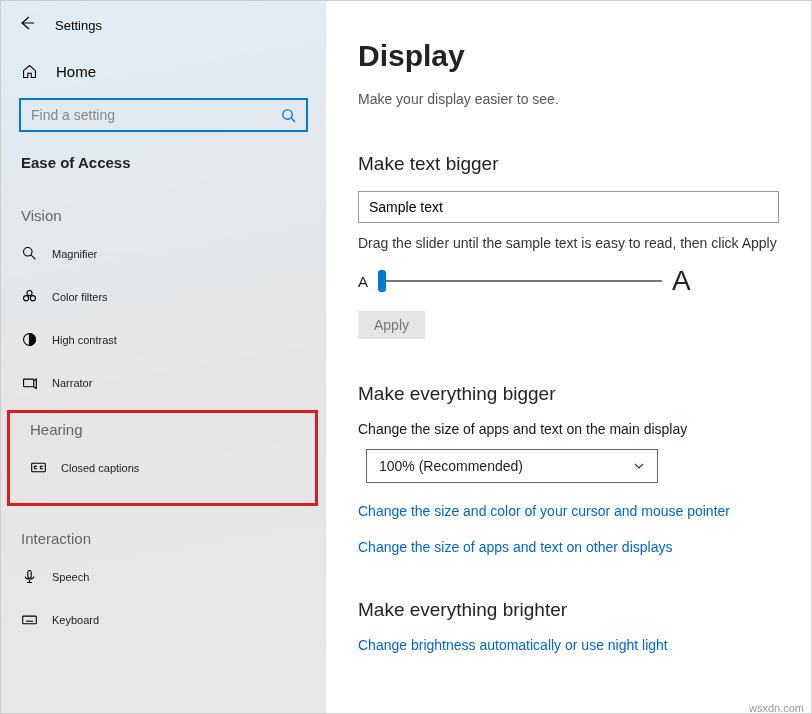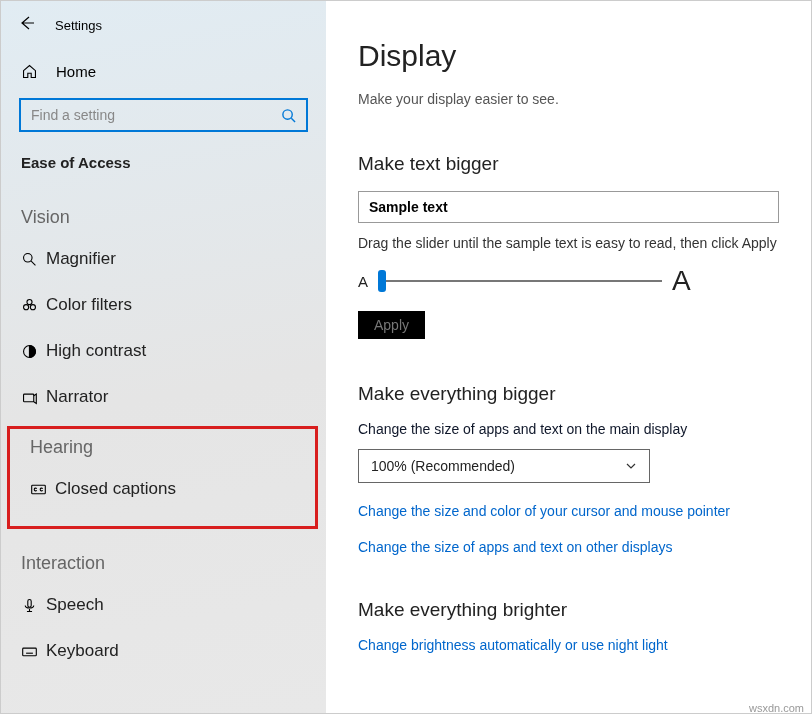--- a/index.html
+++ b/index.html
@@ -8,40 +8,40 @@
 .sidebar-header { display: flex; align-items: center; padding: 14px 18px 18px 18px; gap: 20px; }
 .back-icon svg { width: 16px; height: 16px; }
 .header-title { font-size: 13px; color: #000; }
 .home-row { display: flex; align-items: center; gap: 18px; padding: 10px 20px 18px 20px; font-size: 15px; }
 .home-row svg { width: 17px; height: 17px; }
 .search-box { margin: 0 18px 22px 18px; border: 2px solid #0078d7; height: 34px; display: flex; align-items: center; padding: 0 10px; background: transparent; }
 .search-box input { flex: 1; border: none; outline: none; background: transparent; font-size: 14px; color: #666; }
 .search-box input::placeholder { color: #888; }
 .search-box svg { width: 15px; height: 15px; stroke: #0078d7; }
 .group-title { padding: 0 20px 18px 20px; font-size: 15px; font-weight: 600; color: #222; }
-.section-label { padding: 18px 20px 8px 20px; font-size: 18px; color: #666; }
-.nav-item { display: flex; align-items: center; gap: 8px; padding: 13px 20px; font-size: 17px; color: #222; cursor: pointer; }
+.section-label { padding: 18px 20px 8px 20px; font-size: 15px; color: #666; }
+.nav-item { display: flex; align-items: center; gap: 14px; padding: 13px 20px; font-size: 11px; color: #222; cursor: pointer; }
 .nav-item svg { width: 17px; height: 17px; flex-shrink: 0; }
 .highlight-box { border: 3px solid #d81e1e; margin: 6px 8px 6px 6px; padding-bottom: 14px; }
 .highlight-box .section-label { padding-top: 8px; }
 .main { flex: 1; height: 100%; padding: 38px 32px 20px 32px; overflow-y: auto; color: #222; }
-.page-title { font-size: 30px; font-weight: 400; margin-bottom: 18px; }
+.page-title { font-size: 30px; font-weight: 700; margin-bottom: 18px; }
 .page-sub { font-size: 14px; color: #555; margin-bottom: 46px; }
 .section-h { font-size: 19px; font-weight: 500; margin-bottom: 16px; }
-.sample-input { width: 421px; height: 32px; border: 1px solid #999; padding: 0 10px; font-size: 14px; margin-bottom: 12px; display: block; font-weight: bold; }
+.sample-input { width: 421px; height: 32px; border: 1px solid #999; padding: 0 10px; font-size: 14px; margin-bottom: 12px; display: block; }
 .hint { font-size: 14px; color: #333; margin-bottom: 14px; }
 .slider-row { display: flex; align-items: center; gap: 10px; margin-bottom: 14px; }
 .slider-a-small { font-size: 15px; font-weight: 400; }
 .slider-a-big { font-size: 28px; font-weight: 400; }
 .slider { position: relative; width: 284px; height: 20px; }
 .slider-track { position: absolute; top: 50%; left: 0; right: 0; height: 2px; background: #777; transform: translateY(-50%); }
 .slider-thumb { position: absolute; left: 0; top: 50%; transform: translate(0, -50%); width: 8px; height: 22px; background: #0078d7; border-radius: 3px; }
-.apply-btn { padding: 6px 16px; background: #000000; color: #777; border: none; font-size: 14px; margin-bottom: 44px; }
+.apply-btn { padding: 6px 16px; background: #e5e5e5; color: #777; border: none; font-size: 14px; margin-bottom: 44px; }
 .desc { font-size: 14px; color: #0f172a; margin-bottom: 12px; }
-.dropdown { width: 292px; height: 34px; border: 1px solid #666; display: flex; align-items: center; justify-content: space-between; padding: 12px 12px; font-size: 14px; margin-bottom: 20px; cursor: pointer; }
+.dropdown { width: 292px; height: 34px; border: 1px solid #666; display: flex; align-items: center; justify-content: space-between; padding: 12px 12px; font-size: 14px; margin-bottom: 20px; cursor: pointer; margin-left: 8px; }
 .dropdown svg { width: 12px; height: 12px; }
 .link { font-size: 14px; color: #0066cc; cursor: pointer; margin-bottom: 20px; display: block; }
 .spacer { height: 24px; }
 .watermark { position: absolute; right: 8px; bottom: 0; font-size: 11px; color: #999; }
 </style>
 </head>
 <body>
 
 <div class="sidebar">
   <div class="sidebar-header">

